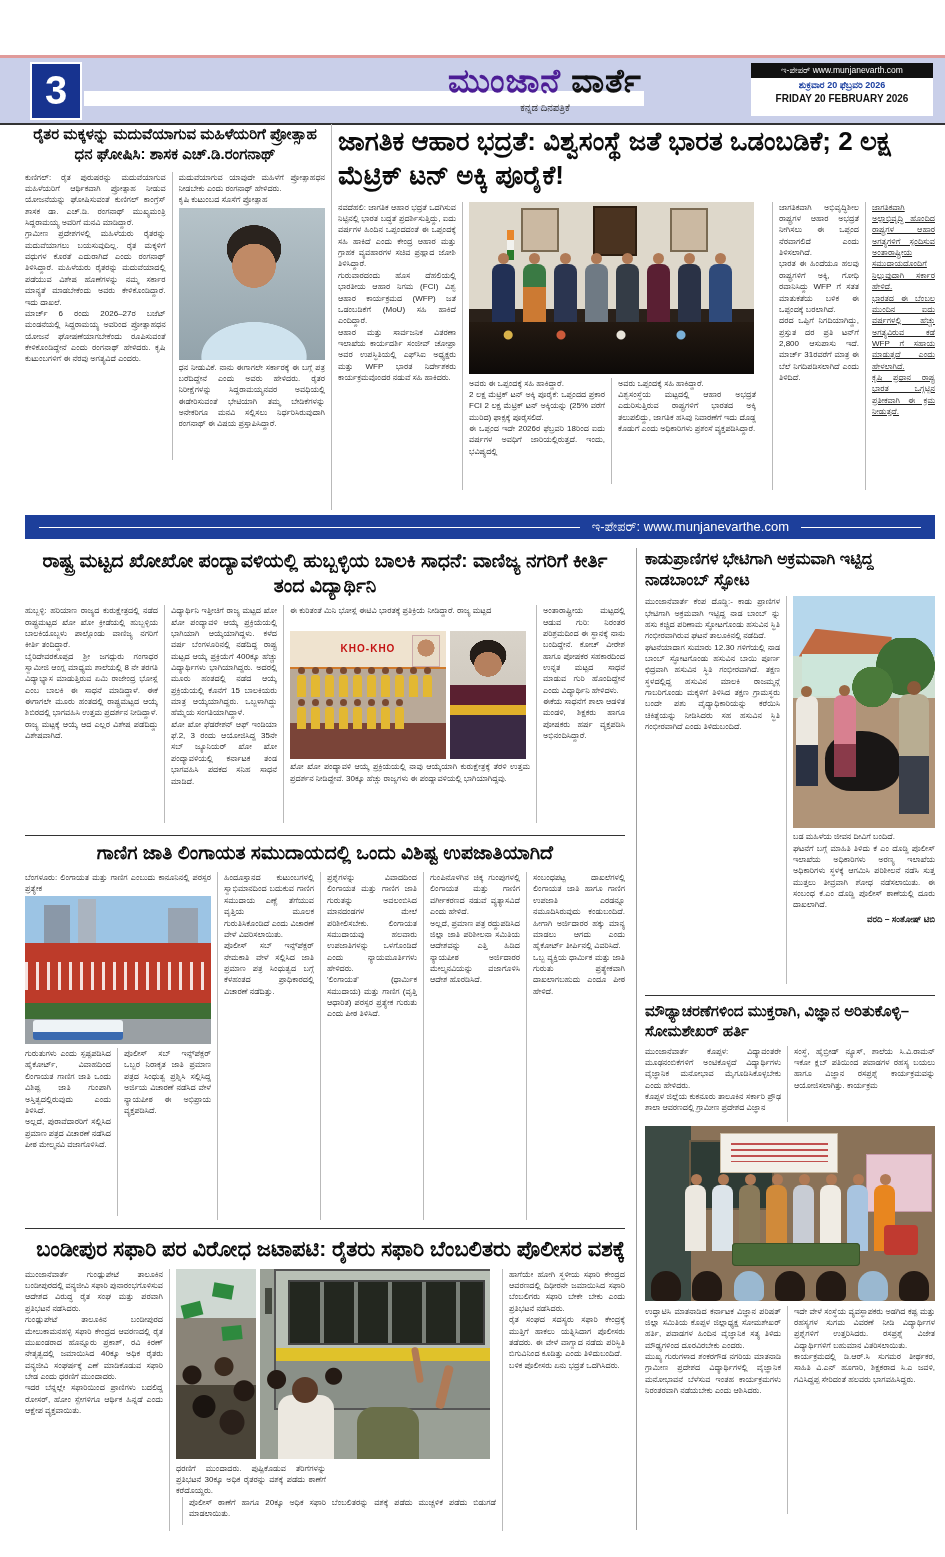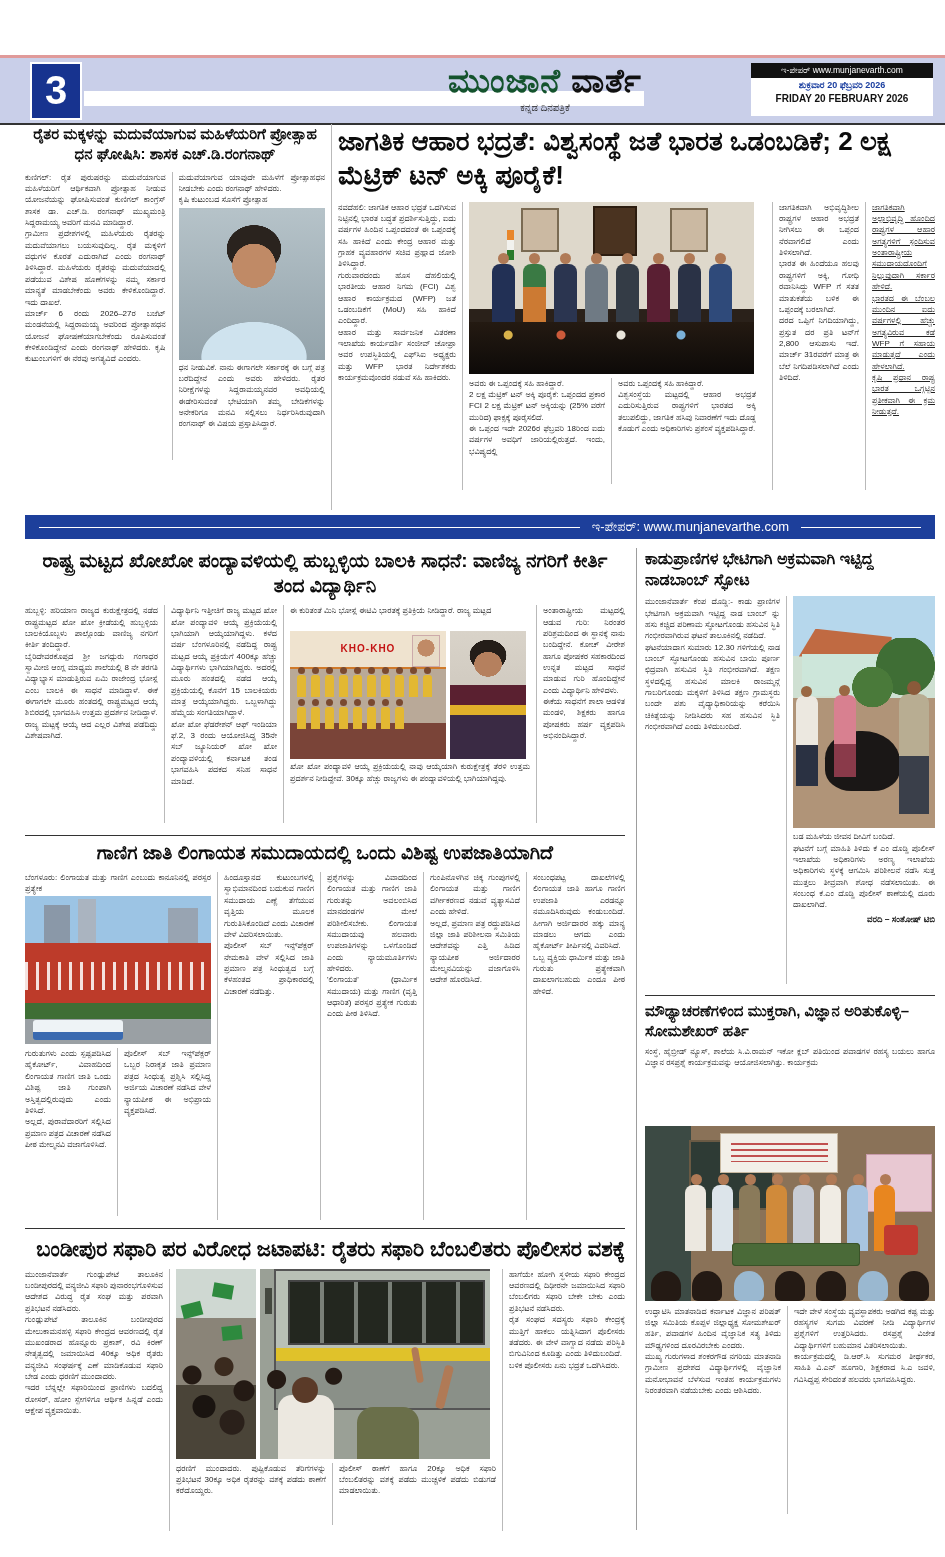--- a/index.html
+++ b/index.html
@@ -13,21 +13,21 @@
   .row>*+*{border-left:1px solid #b9b9b9;padding-left:6px;margin-left:6px;}
   .photo{position:relative;overflow:hidden;background:#cfcfcf;flex:none;}
 
   
   #masthead{position:absolute;top:55px;left:0;width:945px;height:65px;background:#c9cfe9;border-top:3px solid #e09a9a;border-bottom:2px solid #333;}
   #pagenum{position:absolute;top:4px;left:30px;width:48px;height:54px;background:#17338f;border:2px solid #fff;color:#fff;
            font-size:40px;font-weight:bold;text-align:center;line-height:52px;}
   #whitestrip{position:absolute;top:33px;left:84px;width:560px;height:15px;background:#fff;}
   #mast-title{position:absolute;top:4px;left:400px;width:290px;text-align:center;}
   #mast-title .t1{font-size:33px;font-weight:bold;letter-spacing:1px;}
-  #mast-title .red{color:#14532d;}
+  #mast-title .red{color:#4c1d95;}
   #mast-title .blk{color:#111;}
   #mast-title .sub{font-size:10px;color:#222;margin-top:1px;}
   #mast-info{position:absolute;top:5px;right:12px;width:182px;height:53px;background:#fff;font-size:9px;text-align:center;}
   #mast-info .r1{background:#111;color:#fff;padding:2px 0;font-size:8.5px;}
   #mast-info .r2{color:#1b3fa0;font-weight:bold;padding:2px 0;}
   #mast-info .r3{color:#111;font-weight:bold;font-size:10px;}
 
   
   .vdiv{position:absolute;width:1px;background:#9d9d9d;}
 
@@ -352,20 +352,22 @@
       <div class="bt" style="width:90px;">ಗುಂಪಿನೊಳಗಿನ ಚಿಕ್ಕ ಗುಂಪುಗಳಲ್ಲಿ ಲಿಂಗಾಯತ ಮತ್ತು ಗಾಣಿಗ ವರ್ಗೀಕರಣದ ನಡುವೆ ವ್ಯತ್ಯಾಸವಿದೆ ಎಂದು ಹೇಳಿದೆ.
 ಅಲ್ಲದೆ, ಪ್ರಮಾಣ ಪತ್ರ ರದ್ದುಪಡಿಸಿದ ಜಿಲ್ಲಾ ಜಾತಿ ಪರಿಶೀಲನಾ ಸಮಿತಿಯ ಆದೇಶವನ್ನು ಎತ್ತಿ ಹಿಡಿದ ನ್ಯಾಯಪೀಠ ಅರ್ಜಿದಾರರ ಮೇಲ್ಮನವಿಯನ್ನು ವಜಾಗೊಳಿಸಿ ಆದೇಶ ಹೊರಡಿಸಿದೆ.</div>
       <div class="bt" style="flex:1;">ಸಂಬಂಧಪಟ್ಟ ದಾಖಲೆಗಳಲ್ಲಿ ಲಿಂಗಾಯತ ಜಾತಿ ಹಾಗೂ ಗಾಣಿಗ ಉಪಜಾತಿ ಎರಡನ್ನೂ ನಮೂದಿಸಿರುವುದು ಕಂಡುಬಂದಿದೆ. ಹೀಗಾಗಿ ಅರ್ಜಿದಾರರ ಹಕ್ಕು ಮಾನ್ಯ ಮಾಡಲು ಆಗದು ಎಂದು ಹೈಕೋರ್ಟ್ ತೀರ್ಪಿನಲ್ಲಿ ವಿವರಿಸಿದೆ.
 ಒಬ್ಬ ವ್ಯಕ್ತಿಯ ಧಾರ್ಮಿಕ ಮತ್ತು ಜಾತಿ ಗುರುತು ಪ್ರತ್ಯೇಕವಾಗಿ ದಾಖಲಾಗಬಹುದು ಎಂದೂ ಪೀಠ ಹೇಳಿದೆ.</div>
     </div>
   </div>
 
   <div class="abs" style="top:995px;left:645px;width:290px;height:535px;border-top:1.5px solid #333;overflow:hidden;">
     <div class="hl hl-moudhya" style="margin-top:5px;">ಮೌಢ್ಯಾಚರಣೆಗಳಿಂದ ಮುಕ್ತರಾಗಿ, ವಿಜ್ಞಾನ ಅರಿತುಕೊಳ್ಳಿ–ಸೋಮಶೇಖರ್ ಹರ್ತಿ</div>
     <div class="row" style="margin-top:5px;height:76px;">
+      <div class="bt" style="width:136px;">ಮುಂಜಾನೆವಾರ್ತೆ ಕೊಪ್ಪಳ: ವಿದ್ಯಾವಂತರೇ ಮೂಢನಂಬಿಕೆಗಳಿಗೆ ಅಂಟಿಕೊಳ್ಳದೆ ವಿದ್ಯಾರ್ಥಿಗಳು ವೈಜ್ಞಾನಿಕ ಮನೋಭಾವ ಮೈಗೂಡಿಸಿಕೊಳ್ಳಬೇಕು ಎಂದು ಹೇಳಿದರು.
+ಕೊಪ್ಪಳ ಜಿಲ್ಲೆಯ ಕುಕನೂರು ತಾಲೂಕಿನ ಸರ್ಕಾರಿ ಪ್ರೌಢ ಶಾಲಾ ಆವರಣದಲ್ಲಿ ಗ್ರಾಮೀಣ ಪ್ರದೇಶದ ವಿಜ್ಞಾನ</div>
       <div class="bt" style="flex:1;">ಸಂಸ್ಥೆ, ಹೈಬ್ರೀಡ್ ನ್ಯೂಸ್, ಶಾಲೆಯ ಸಿ.ವಿ.ರಾಮನ್ ಇಕೋ ಕ್ಲಬ್ ಪತಿಯಿಂದ ಪವಾಡಗಳ ರಹಸ್ಯ ಬಯಲು ಹಾಗೂ ವಿಜ್ಞಾನ ರಸಪ್ರಶ್ನೆ ಕಾರ್ಯಕ್ರಮವನ್ನು ಆಯೋಜಿಸಲಾಗಿತ್ತು. ಕಾರ್ಯಕ್ರಮ</div>
     </div>
     <div class="photo ph-event" style="margin-top:4px;">
       <div class="bb"></div>
         <div class="bn"></div>
         <div class="pk"></div>
       <div class="crowd">
         <div class="person e1"></div>
           <div class="person e2"></div>
           <div class="person e3"></div>
@@ -413,21 +415,21 @@
             <div class="body"></div>
               <div class="win"></div>
               <div class="mir"></div>
             <div class="arm a1"></div>
               <div class="arm a2"></div>
             <div class="hds"></div>
               <div class="mw"></div>
               <div class="camo"></div>
           </div>
         </div>
-        <div class="row" style="margin-top:4px;height:62px;">
+        <div class="row" style="margin-top:4px;height:62px;flex-direction:column;">
           <div class="bt" style="width:150px;">ಧರಣಿಗೆ ಮುಂದಾದರು. ಪುಷ್ಟಿಕೊಡುವ ತೆರಿಗೆಗಳನ್ನು ಪ್ರತಿಭಟನೆ 30ಕ್ಕೂ ಅಧಿಕ ರೈತರನ್ನು ವಶಕ್ಕೆ ಪಡೆದು ಠಾಣೆಗೆ ಕರೆದೊಯ್ದರು.</div>
           <div class="bt" style="flex:1;">ಪೊಲೀಸ್ ಠಾಣೆಗೆ ಹಾಗೂ 20ಕ್ಕೂ ಅಧಿಕ ಸಫಾರಿ ಬೆಂಬಲಿತರನ್ನು ವಶಕ್ಕೆ ಪಡೆದು ಮುಚ್ಚಳಿಕೆ ಪಡೆದು ಬಿಡುಗಡೆ ಮಾಡಲಾಯಿತು.</div>
         </div>
       </div>
       <div class="bt" style="flex:1;">ಹಾಗೆಯೇ ಹೋಗಿ ಸ್ಥಳೀಯ ಸಫಾರಿ ಕೇಂದ್ರದ ಆವರಣದಲ್ಲಿ ದಿಢೀರನೇ ಜಮಾಯಿಸಿದ ಸಫಾರಿ ಬೆಂಬಲಿಗರು ಸಫಾರಿ ಬೇಕೇ ಬೇಕು ಎಂದು ಪ್ರತಿಭಟನೆ ನಡೆಸಿದರು.
 ರೈತ ಸಂಘದ ಸದಸ್ಯರು ಸಫಾರಿ ಕೇಂದ್ರಕ್ಕೆ ಮುತ್ತಿಗೆ ಹಾಕಲು ಯತ್ನಿಸಿದಾಗ ಪೊಲೀಸರು ತಡೆದರು. ಈ ವೇಳೆ ವಾಗ್ವಾದ ನಡೆದು ಪರಿಸ್ಥಿತಿ ಬಿಗುವಿನಿಂದ ಕೂಡಿತ್ತು ಎಂದು ತಿಳಿದುಬಂದಿದೆ.
 ಬಳಿಕ ಪೊಲೀಸರು ಏನು ಭದ್ರತೆ ಒದಗಿಸಿದರು.</div>
     </div>
   </div>
 

